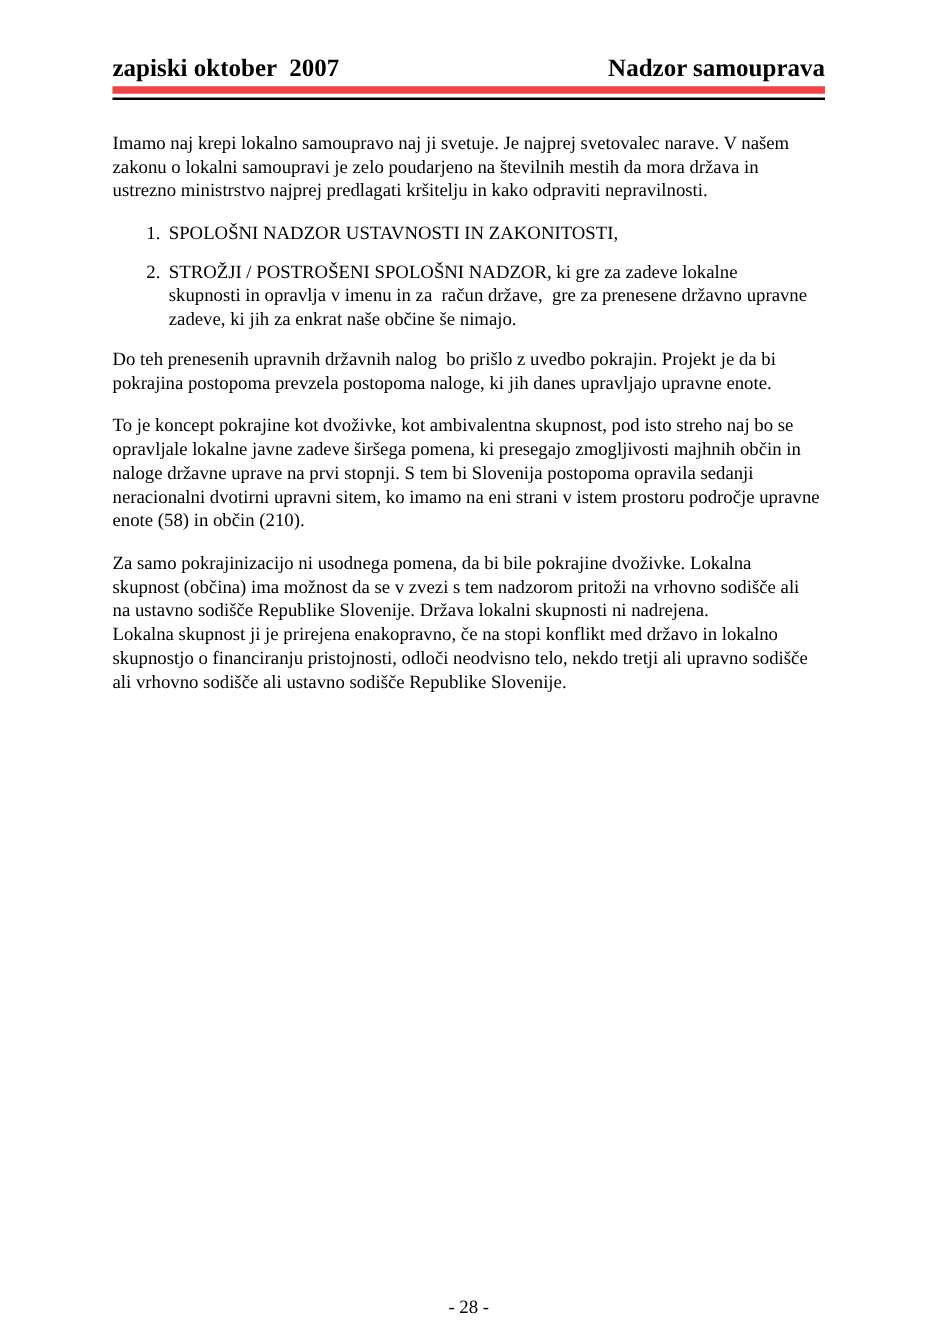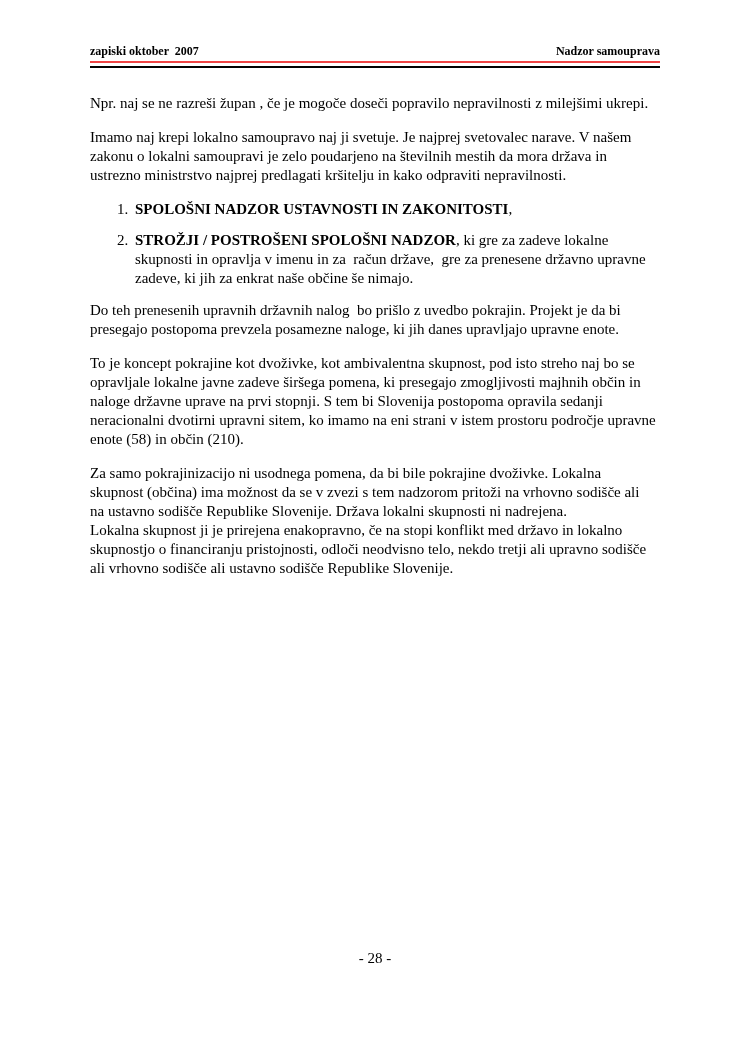--- a/index.html
+++ b/index.html
@@ -15,88 +15,87 @@
   .content {
     position: absolute;
     left: 90px;
     top: 44px;
     width: 570px;
   }
   .header-row {
     display: flex;
     justify-content: space-between;
     align-items: flex-start;
-    font-size: 12px;
+    font-size: 20px;
     font-weight: bold;
     white-space: pre;
-    border-bottom: 2px solid #ef4444; 
+    border-bottom: 6px solid #ef4444; 
     padding-bottom: 2px;
   }
   .header-rule {
     border-top: 2px solid #000000;
     margin-top: 3px;
     height: 0;
   }
   .body-text { margin-top: 26px; font-size: 15px; line-height: 19px; }
   p.doc-para {
     margin: 0 0 15px 0;
     white-space: pre-wrap; 
   }
   p.doc-para.tight { margin-bottom: 0; }
   .num-list { margin: 0; }
   .list-item { display: flex; margin: 0 0 12px 0; }
   .list-item:last-child { margin-bottom: 13px; }
   .li-number { flex: none; width: 18px; margin-left: 27px; }
   .li-text { flex: 1; white-space: pre-wrap; }
-  .bold { font-weight: bold; }
+  .bold { font-weight: normal; }
   .footer {
     position: absolute;
     left: 0;
-    top: 950px;
+    top: 1038px;
     width: 100%;
     text-align: center;
     font-size: 15px;
   }
 </style>
 </head>
 <body>
 
 <div class="page">
   <div class="content">
 
     <div class="header-row">
       <span>zapiski oktober  2007</span>
       <span>Nadzor samouprava</span>
     </div>
     <div class="header-rule"></div>
 
     <div class="body-text">
 
-      <p class="doc-para">Npr. naj se ne razreši župan , če je mogoče doseči popravilo nepravilnosti z milejšimi ukrepi.</p>
 
       <p class="doc-para">Imamo naj krepi lokalno samoupravo naj ji svetuje. Je najprej svetovalec narave. V našem
 zakonu o lokalni samoupravi je zelo poudarjeno na številnih mestih da mora država in
 ustrezno ministrstvo najprej predlagati kršitelju in kako odpraviti nepravilnosti.</p>
 
 
       <div class="num-list">
         <div class="list-item">
           <span class="li-number">1.</span>
           <span class="li-text"><span class="bold">SPOLOŠNI NADZOR USTAVNOSTI IN ZAKONITOSTI</span><span>,</span></span>
         </div>
         <div class="list-item">
           <span class="li-number">2.</span>
           <span class="li-text"><span class="bold">STROŽJI / POSTROŠENI SPOLOŠNI NADZOR</span><span>, ki gre za zadeve lokalne
 skupnosti in opravlja v imenu in za  račun države,  gre za prenesene državno upravne
 zadeve, ki jih za enkrat naše občine še nimajo.</span></span>
         </div>
       </div>
 
       <p class="doc-para">Do teh prenesenih upravnih državnih nalog  bo prišlo z uvedbo pokrajin. Projekt je da bi
-presegajo postopoma prevzela posamezne naloge, ki jih danes upravljajo upravne enote.</p>
+pokrajina postopoma prevzela postopoma naloge, ki jih danes upravljajo upravne enote.</p>
 
       <p class="doc-para">To je koncept pokrajine kot dvoživke, kot ambivalentna skupnost, pod isto streho naj bo se
 opravljale lokalne javne zadeve širšega pomena, ki presegajo zmogljivosti majhnih občin in
 naloge državne uprave na prvi stopnji. S tem bi Slovenija postopoma opravila sedanji
 neracionalni dvotirni upravni sitem, ko imamo na eni strani v istem prostoru področje upravne
 enote (58) in občin (210).</p>
 
       <p class="doc-para">Za samo pokrajinizacijo ni usodnega pomena, da bi bile pokrajine dvoživke. Lokalna
 skupnost (občina) ima možnost da se v zvezi s tem nadzorom pritoži na vrhovno sodišče ali
 na ustavno sodišče Republike Slovenije. Država lokalni skupnosti ni nadrejena.

